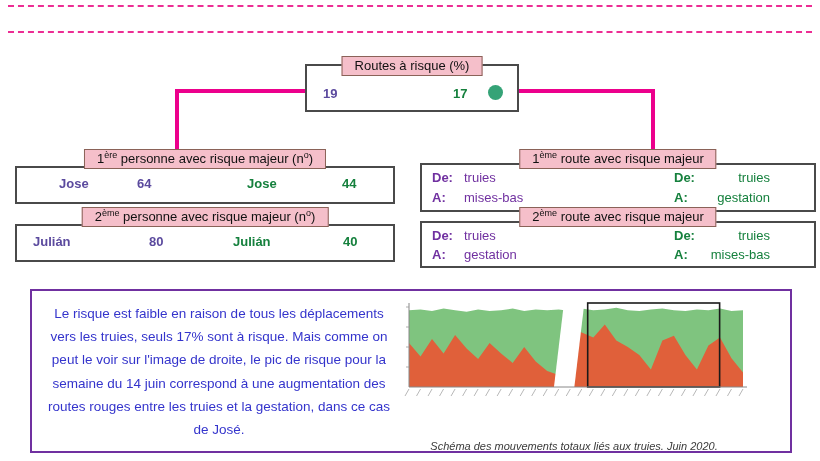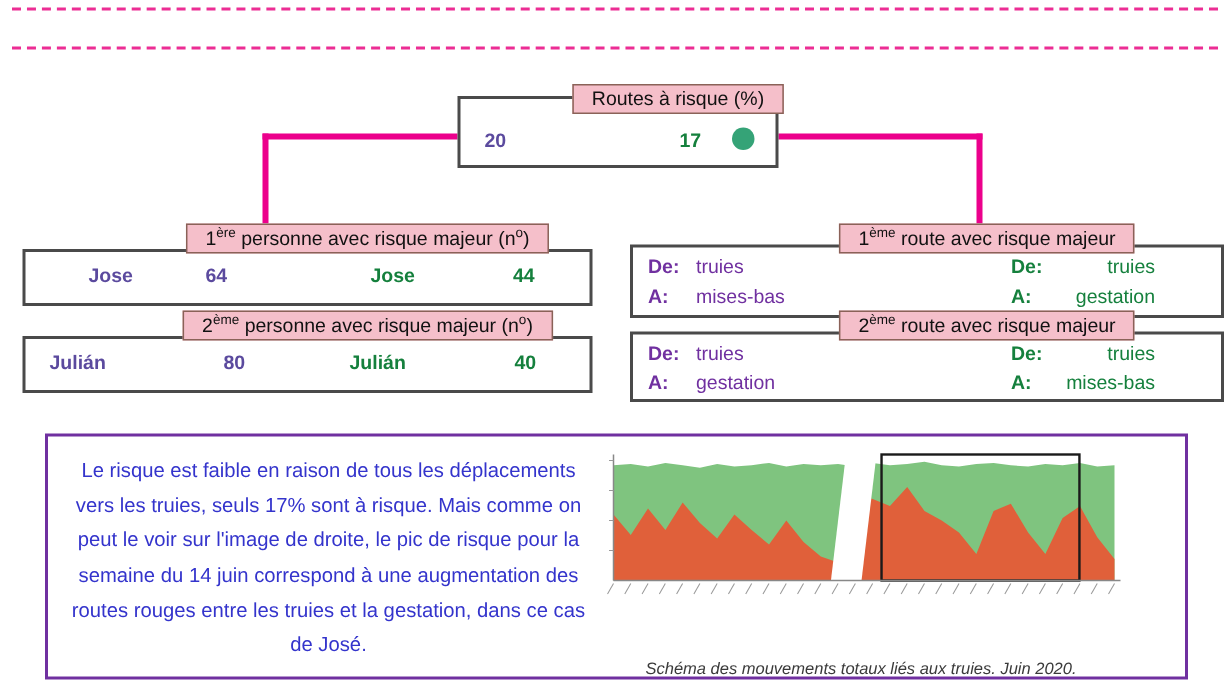--- a/index.html
+++ b/index.html
@@ -6,21 +6,21 @@
   #screen{position:relative;width:820px;height:461px;background:#fff;overflow:hidden;
           font-family:"Liberation Sans",sans-serif;color:#111;}
   .dash{position:absolute;left:8px;right:8px;border-top:2px dashed #EC2D94;height:0;}
   .page-title{position:absolute;left:18px;top:9px;font-size:15px;font-weight:bold;color:#7D107D;}
 
   .conn{position:absolute;background:#EC008C;}
 
   .box{position:absolute;border:2px solid #4A4A4A;background:#fff;z-index:1;}
   .tab{position:absolute;left:50%;transform:translateX(-50%);background:#F5BFCA;
        border:1px solid #8A6258;font-size:13px;color:#111;white-space:nowrap;
-       height:18px;line-height:18px;padding:0 12px;z-index:2;margin-left:40px;}
+       height:18px;line-height:18px;padding:0 12px;z-index:2;}
   .tab sup{font-size:9px;vertical-align:super;line-height:0;}
 
   .cell{position:absolute;font-size:13px;font-weight:bold;}
   .lbl{position:absolute;font-size:13px;font-weight:bold;}
   .val{position:absolute;font-size:13px;}
   .pl{color:#5B4A9E;}
   .pl2{color:#7030A0;}
   .or{color:#15803d;}
 
   .dot{position:absolute;width:15px;height:15px;border-radius:50%;background:#35A377;}
@@ -43,21 +43,21 @@
 
   <div class="conn" style="left:175px;top:89px;width:132px;height:4px"></div>
   <div class="conn" style="left:175px;top:89px;width:4px;height:60px"></div>
   <div class="conn" style="left:515px;top:89px;width:140px;height:4px"></div>
   <div class="conn" style="left:651px;top:89px;width:4px;height:60px"></div>
 
   <div class="box" style="left:305px;top:64px;width:210px;height:44px">
     <div class="tab" style="top:-10px">
       <span>Routes à risque (%)</span>
     </div>
-    <span class="cell pl" style="left:16px;top:20px">20</span>
+    <span class="cell pl" style="left:16px;top:20px">19</span>
     <span class="cell or" style="left:146px;top:20px">17</span>
     <span class="dot" style="left:181px;top:19px"></span>
   </div>
 
   <div class="box" style="left:15px;top:166px;width:376px;height:34px">
     <div class="tab" style="top:-19px">
       <span>1</span><sup>ère</sup><span> personne avec risque majeur (n</span><sup>o</sup><span>)</span>
     </div>
     <span class="cell pl" style="left:42px;top:8px">Jose</span>
     <span class="cell pl" style="left:120px;top:8px">64</span>

